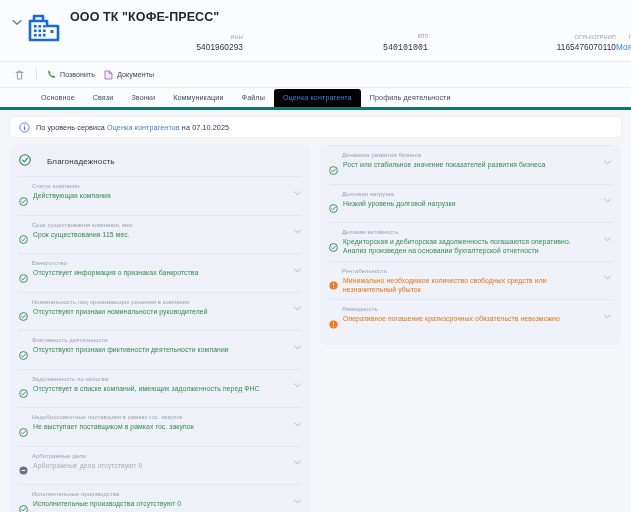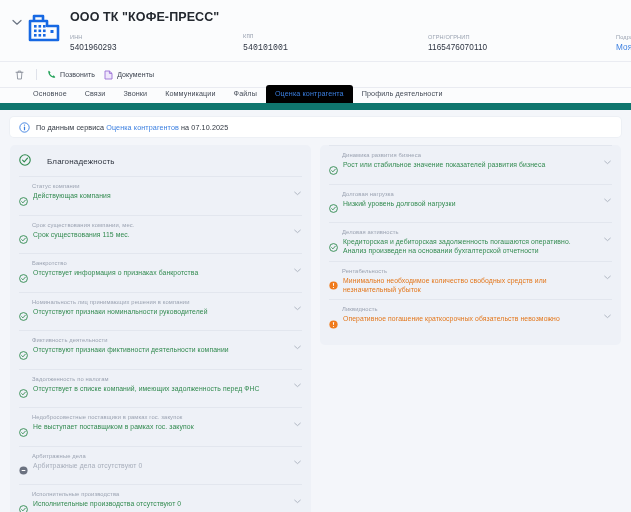--- a/index.html
+++ b/index.html
@@ -26,21 +26,21 @@
     flex: 0 0 auto;
     display: flex; align-items: center; justify-content: center;
   }
   .building-icon { flex: 0 0 auto; margin: 2px 10px 0 2px; }
   .company-block { flex: 1 1 auto; min-width: 0; }
   .company-title {
     font-size: 12.5px; font-weight: bold; color: #23282f;
     letter-spacing: .1px; margin-bottom: 9px; line-height: 14px;
   }
   .fields-row { display: flex; align-items: flex-start; }
-  .field { flex: 0 0 auto; }
+  .field { flex: 0 0 auto; text-align: right; }
   .field.f-inn  { width: 173px; }
   .field.f-kpp  { width: 185px; font-family: Liberation Mono, monospace; }
   .field.f-ogrn { width: 188px; }
   .field-label {
     font-size: 5.6px; color: #9aa2b1; line-height: 8px;
     letter-spacing: .15px; margin-bottom: 2px; text-transform: none;
   }
   .field-value { font-size: 8.2px; color: #2c3340; line-height: 10px; letter-spacing: .1px; }
   .field-value.link { color: #3b7fe0; }
 
@@ -57,22 +57,22 @@
     font-size: 7px; color: #3a414e; letter-spacing: .1px;
     padding: 3px 6px 3px 3px; border-radius: 3px;
   }
   .act-sep { width: 1px; height: 11px; background: #dfe2ea; margin: 0 7px 0 6px; }
 
   
   .tabs-wrap {
     background: #fbfcfd;
     height: 22px;
     display: flex; align-items: flex-end;
-    padding-left: 24px;
-    border-bottom: 7px solid #0f766e;
+    padding-left: 32px;
+    border-bottom: 3px solid #0f766e;
   }
   .tab {
     font-size: 7.2px; color: #454c58; letter-spacing: .1px;
     padding: 4px 9px 5px 9px;
     line-height: 9px; white-space: nowrap;
     border-radius: 3px 3px 0 0;
   }
   .tab.active { color: #3b7fe0; background: #000000; }
 
   
@@ -222,21 +222,21 @@
 
   <div class="banner-area">
     <div class="banner">
       <span class="banner-icon">
         <svg width="11" height="11" viewBox="0 0 12 12">
           <circle cx="6" cy="6" r="5.1" fill="none" stroke="#3b7fe0" stroke-width="1"></circle>
           <circle cx="6" cy="3.4" r="0.72" fill="#3b7fe0"></circle>
           <rect x="5.35" y="5" width="1.3" height="4.1" rx="0.6" fill="#3b7fe0"></rect>
         </svg>
       </span>
-      <span class="banner-text"><span>По данным сервиса </span><span class="lnk">Оценка контрагентов</span><span> на 07.10.2025</span></span>
+      <span class="banner-text"><span>По уровень сервиса </span><span class="lnk">Оценка контрагентов</span><span> на 07.10.2025</span></span>
     </div>
   </div>
 
   <div class="cols">
     <div class="col">
       <div class="panel">
         <div class="panel-head">
           <span>
             <svg width="12" height="12" viewBox="0 0 14 14">
               <circle cx="7" cy="7" r="6.1" fill="none" stroke="#2f8a4e" stroke-width="1.3"></circle>

